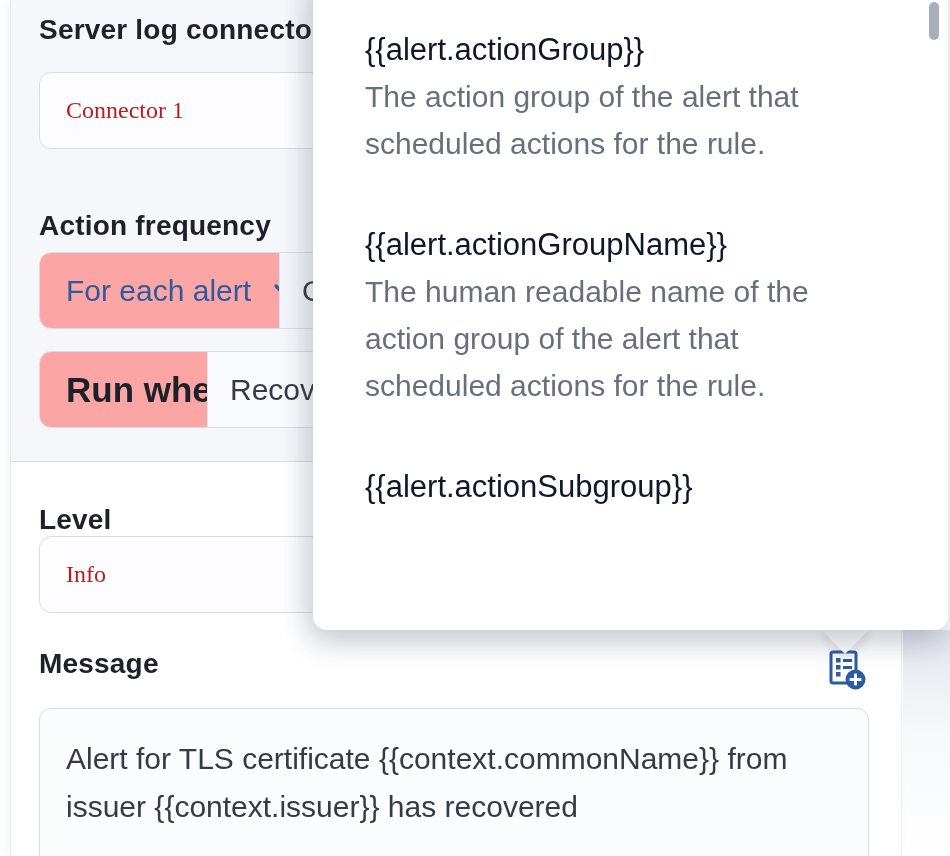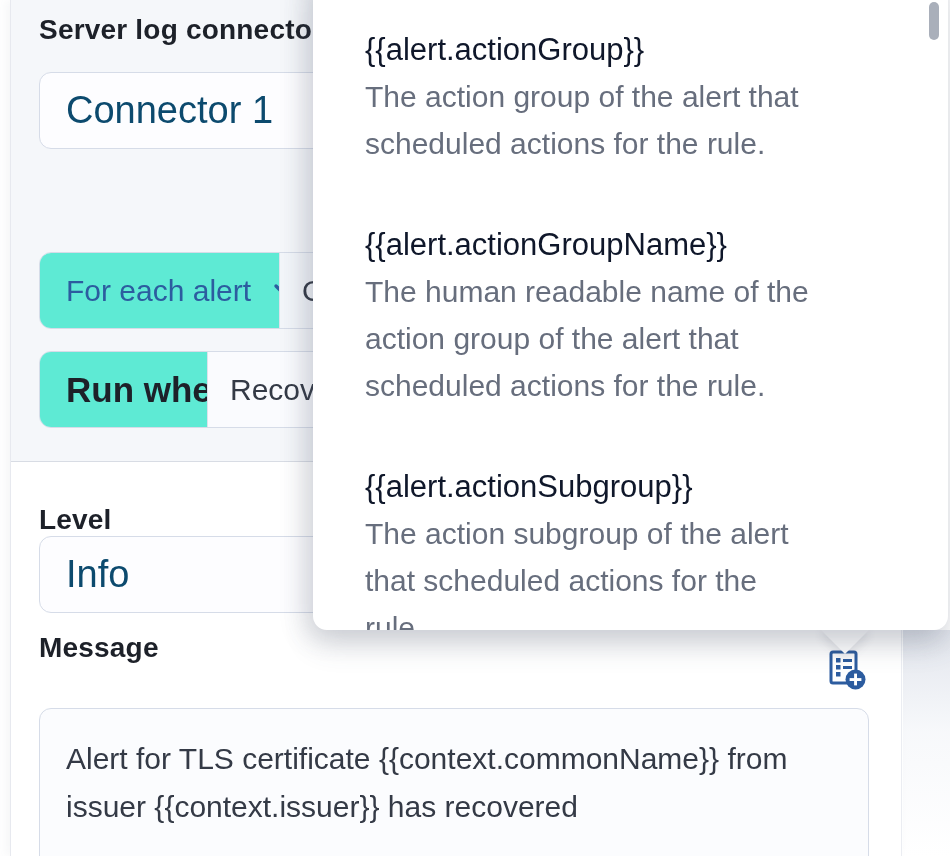--- a/index.html
+++ b/index.html
@@ -24,27 +24,27 @@
   .form-label {
     position:absolute; left:28px; font-size:28px; font-weight:700; color:#1d2129;
     letter-spacing:0.2px; white-space:nowrap;
   }
   .control {
     position:absolute; left:28px; width:830px; height:77px;
     background:#fdfdff; border:1px solid #d6dce8; border-radius:12px;
     display:flex; align-items:center; overflow:hidden;
   }
   .control .value {
-    font-size:38px; color:#0c4a6e; padding-left:26px; white-space:nowrap;
+    font-size:24px; color:#b91c1c; padding-left:26px; white-space:nowrap;font-family:Liberation Serif, serif;
   }
   .group { padding:0; background:#f3f6fa; }
   .seg {
     height:100%; display:flex; align-items:center; white-space:nowrap; flex:0 0 auto;
   }
-  .seg.prepend { background:#5eead4; }
+  .seg.prepend { background:#fca5a5; }
   .seg.fieldish { background:#fafbfe; flex:1 1 auto; border-left:1px solid #dde2ec; }
   .seg .blue-text { color:#2c5c9f; font-size:30px; padding-left:26px; }
   .seg .bold-text { color:#1d2129; font-size:35px; font-weight:700; padding-left:26px; }
   .seg .plain-text { color:#343a46; font-size:30px; padding-left:22px; }
   .chevron { margin-left:22px; width:24px; height:16px; display:inline-block; }
 
   
   .icon-btn {
     position:absolute; left:826px; top:648px; width:46px; height:46px;
     background:transparent; border:none; cursor:pointer; z-index:10;
@@ -97,20 +97,21 @@
   <div class="flyout">
 
     <div class="section-top">
 
       <div class="form-label" style="top:14px;">Server log connector</div>
 
       <div class="control" style="top:72px;">
         <span class="value">Connector 1</span>
       </div>
 
+      <div class="form-label" style="top:210px;">Action frequency</div>
 
       <div class="control group" style="top:252px;">
         <div class="seg prepend" style="width:239px;">
           <span class="blue-text">For each alert</span>
           <span class="chevron">
             <svg width="24" height="16" viewBox="0 0 24 16">
               <polyline points="3,3 12,12 21,3" fill="none" stroke="#2c5c9f" stroke-width="3.4" stroke-linecap="round" stroke-linejoin="round"></polyline>
             </svg>
           </span>
         </div>
@@ -128,21 +129,21 @@
         </div>
       </div>
     </div>
 
     <div class="form-label" style="top:504px;">Level</div>
 
     <div class="control" style="top:536px;">
       <span class="value">Info</span>
     </div>
 
-    <div class="form-label" style="top:632px;">Message</div>
+    <div class="form-label" style="top:648px;">Message</div>
 
     <div class="textarea">
       <div class="msg">Alert for TLS certificate {{context.commonName}} from issuer {{context.issuer}} has recovered</div>
     </div>
   </div>
 
   <button class="icon-btn">
     <span>
       <svg width="42" height="42" viewBox="0 0 42 42">
         <rect x="5" y="2" width="25" height="31" rx="2" fill="none" stroke="#2c5c9f" stroke-width="3"></rect>
@@ -168,20 +169,19 @@
         <div class="var-desc">The action group of the alert that scheduled actions for the rule.</div>
       </div>
 
       <div class="var-item">
         <div class="var-title">{{alert.actionGroupName}}</div>
         <div class="var-desc">The human readable name of the action group of the alert that scheduled actions for the rule.</div>
       </div>
 
       <div class="var-item">
         <div class="var-title">{{alert.actionSubgroup}}</div>
-        <div class="var-desc">The action subgroup of the alert that scheduled actions for the rule.</div>
       </div>
 
     </div>
     <div class="pop-scrollbar-thumb"></div>
   </div>
 
 </div>
 
 </body></html>

